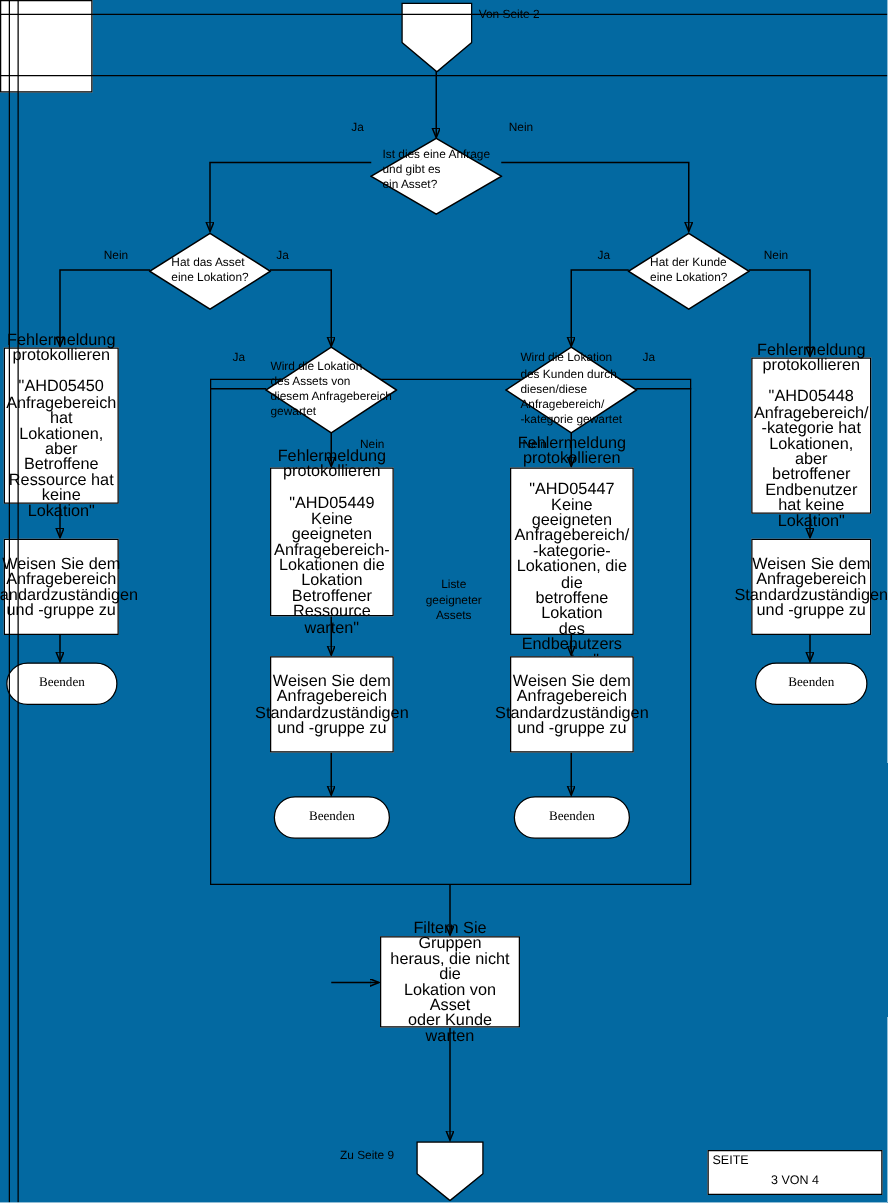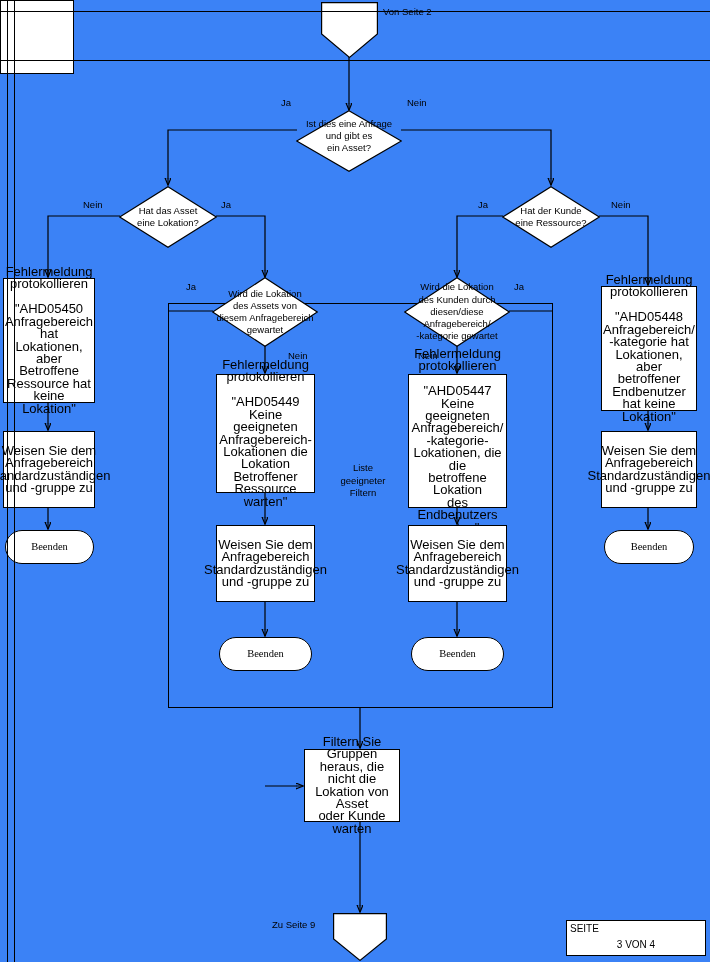--- a/index.html
+++ b/index.html
@@ -5,21 +5,21 @@
   html,body{margin:0;padding:0;background:#ffffff;}
   body{
     font-family:"Liberation Sans", sans-serif;
     color:#000000;
   }
   #page{
     position:relative;
     width:710px;
     height:962px;
     overflow:hidden;
-    background:#3b82f6;
+    background:#0369a1;
   }
   
   .node{
     position:absolute;
     box-sizing:border-box;
     display:flex;
     align-items:center;
     justify-content:center;
     text-align:center;
     font-size:13px;
@@ -60,21 +60,21 @@
   .diamond{
     position:absolute;
   }
   .diamond svg{position:absolute;left:0;top:0;}
   .diamond .dtext{
     position:absolute;
     inset:0;
     display:flex;
     align-items:center;
     justify-content:center;
-    text-align:center;
+    text-align:left;
     white-space:pre-line;
     font-size:9.5px;
     line-height:12.2px;
   }
   
   .pent{position:absolute;}
   .pent svg{position:absolute;left:0;top:0;}
   
   .lbl{
     position:absolute;
@@ -202,21 +202,21 @@
 eine Lokation?</div>
   </div>
   <div class="lbl" style="left:83px;top:199px;">Nein</div>
   <div class="lbl" style="left:221px;top:199px;">Ja</div>
 
   <div class="diamond" style="left:502px;top:186px;width:98px;height:62px;">
     <svg width="98" height="62" viewBox="0 0 98 62">
       <polygon points="49,0.7 97.3,31 49,61.3 0.7,31" fill="#fff" stroke="#000" stroke-width="1.2"></polygon>
     </svg>
     <div class="dtext">Hat der Kunde
-eine Ressource?</div>
+eine Lokation?</div>
   </div>
   <div class="lbl" style="left:478px;top:199px;">Ja</div>
   <div class="lbl" style="left:611px;top:199px;">Nein</div>
 
   <div class="diamond" style="left:212px;top:277px;width:106px;height:70px;">
     <svg width="106" height="70" viewBox="0 0 106 70">
       <polygon points="53,0.7 105.3,35 53,69.3 0.7,35" fill="#fff" stroke="#000" stroke-width="1.2"></polygon>
     </svg>
     <div class="dtext" style="left:-26px;right:-26px;">Wird die Lokation
 des Assets von
@@ -310,24 +310,24 @@
 
   <div class="node term" style="left:604px;top:530px;width:90px;height:34px;">Beenden</div>
 
   <div class="datastore" style="left:193px;top:745px;width:72px;height:72px;">
     <div class="ds-v1" style="left:7px;"></div>
     <div class="ds-v2" style="left:14px;"></div>
     <div class="ds-h1" style="top:11px;"></div>
     <div class="ds-h2" style="top:60px;"></div>
     <div class="ds-inner" style="left:16px;">Liste
 geeigneter
-Filtern</div>
-  </div>
-
-  <div class="node proc" style="left:304px;top:749px;width:96px;height:73px;">Filtern Sie Gruppen
+Assets</div>
+  </div>
+
+  <div class="node proc" style="left:304px;top:749px;width:112px;height:73px;">Filtern Sie Gruppen
 heraus, die nicht die
 Lokation von Asset
 oder Kunde warten</div>
 
   <div class="pent" style="left:333px;top:913px;width:54px;height:48px;">
     <svg width="54" height="48" viewBox="0 0 54 48">
       <polygon points="0.6,0.6 53.4,0.6 53.4,26 27,47.4 0.6,26" fill="#fff" stroke="#000" stroke-width="1.2"></polygon>
     </svg>
   </div>
   <div class="lbl" style="left:272px;top:919px;">Zu Seite 9</div>

